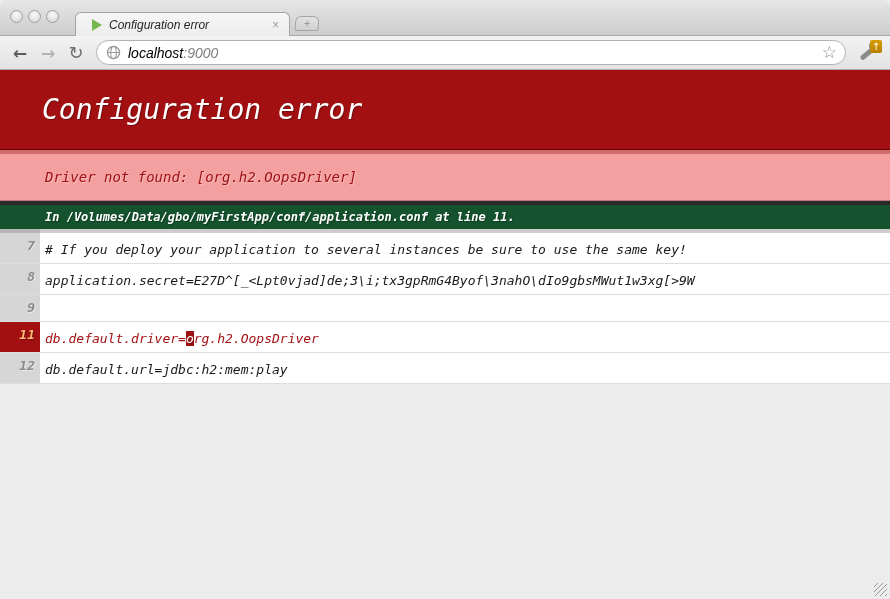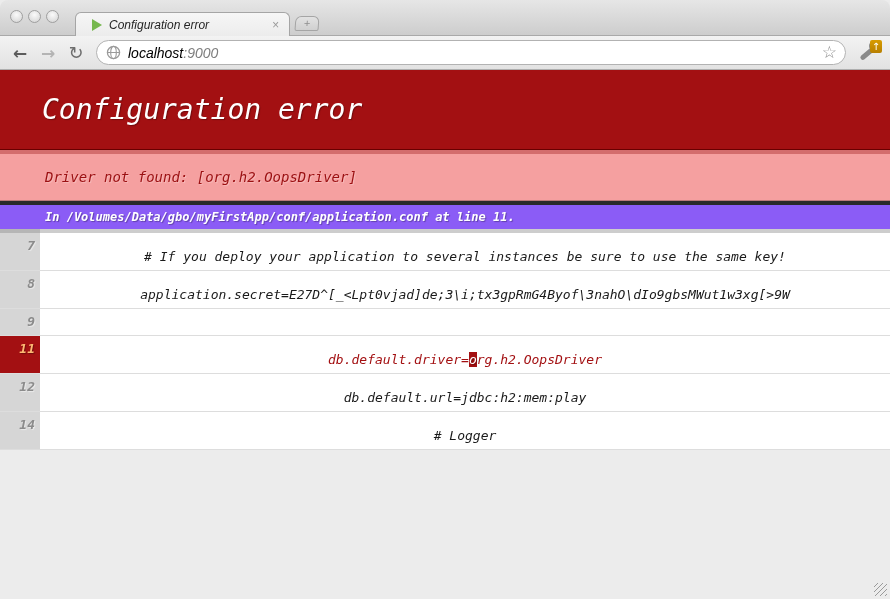--- a/index.html
+++ b/index.html
@@ -128,21 +128,21 @@
   .detail-banner {
     background: #f5a0a0;
     border-top: 4px solid #d36d6d;
     border-bottom: 1px solid #ba7a7a;
     color: #9b1012;
     font-size: 14px;
     padding: 15px 45px;
     text-shadow: 1px 1px 1px rgba(255,255,255,.3);
   }
   .location-bar {
-    background: #8b5cf6;
+    background: #14532d;
     border-top: 4px solid #2a2a2a;
     color: #fff;
     font-size: 12px;
     font-weight: bold;
     padding: 5px 45px;
     text-shadow: 1px 1px 1px rgba(0,0,0,.3);
   }
   .code-block { background: #ececec; }
   .code-row {
     display: flex;
@@ -158,25 +158,24 @@
     flex: none;
     width: 40px;
     padding: 5px 5px;
     text-align: right;
     background: #d6d6d6;
     color: #8b8b8b;
     font-weight: bold;
   }
   .code-text {
     flex: 1;
-    padding: 16px 5px 5px 5px;
+    padding: 9px 5px 5px 5px;
     white-space: pre;
     color: #1a1a1a;
     overflow: hidden;
-    text-align: center;
   }
   .code-row.error .line-num {
     background: #a31012; color: #fdba74;
     text-shadow: 1px 1px 1px rgba(0,0,0,.3);
   }
   .code-row.error .code-text { color: #a31012; }
   .marker {
     background: #a31012; color: #fff;
     text-shadow: 1px 1px 1px rgba(0,0,0,.3);
   }
@@ -248,22 +247,18 @@
         <span class="code-text"></span>
       </div>
       <div class="code-row error">
         <span class="line-num">11</span>
         <span class="code-text"><span>db.default.driver=</span><span class="marker">o</span><span>rg.h2.OopsDriver</span></span>
       </div>
       <div class="code-row">
         <span class="line-num">12</span>
         <span class="code-text">db.default.url=jdbc:h2:mem:play</span>
       </div>
-      <div class="code-row">
-        <span class="line-num">14</span>
-        <span class="code-text"># Logger</span>
-      </div>
     </div>
 
     <div class="resize-grip"></div>
   </div>
 
 </div>
 
 </body></html>

